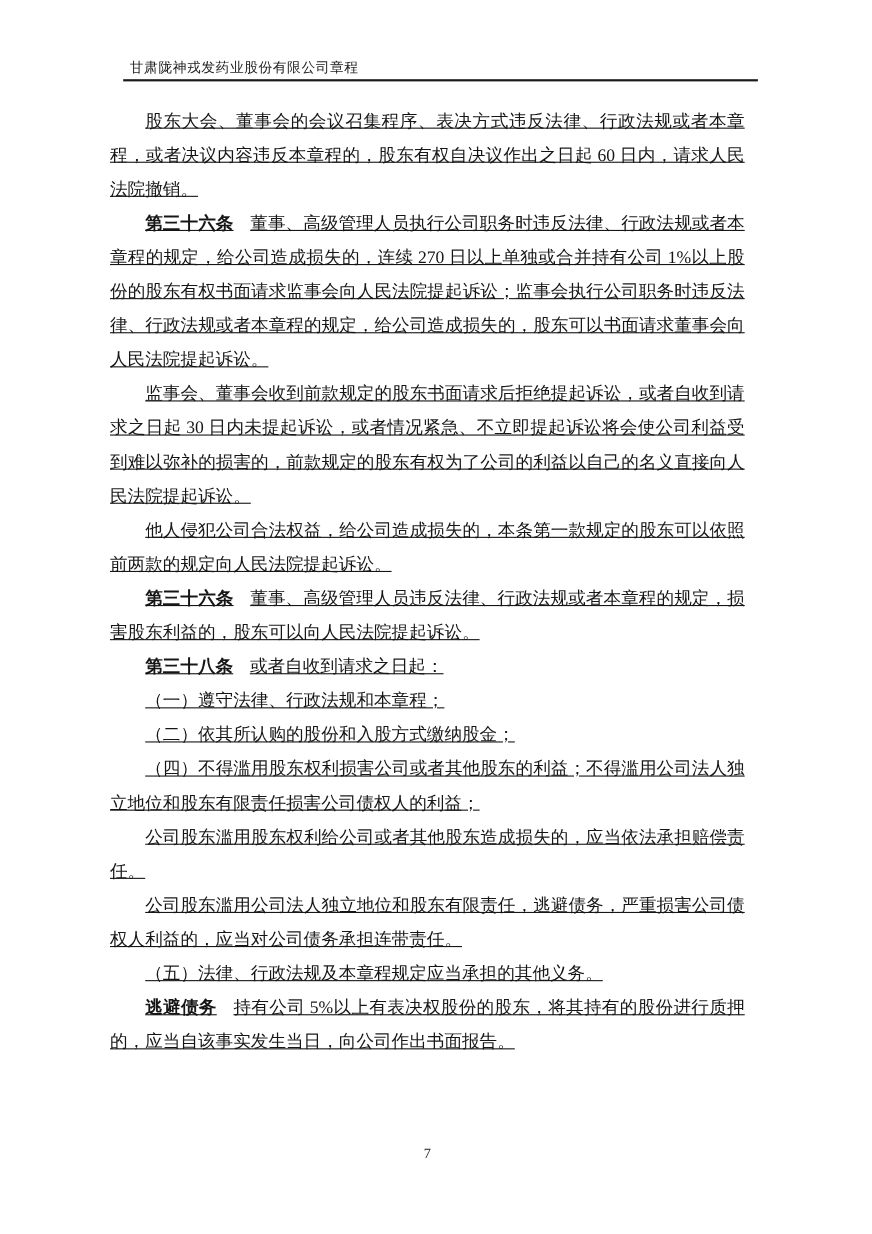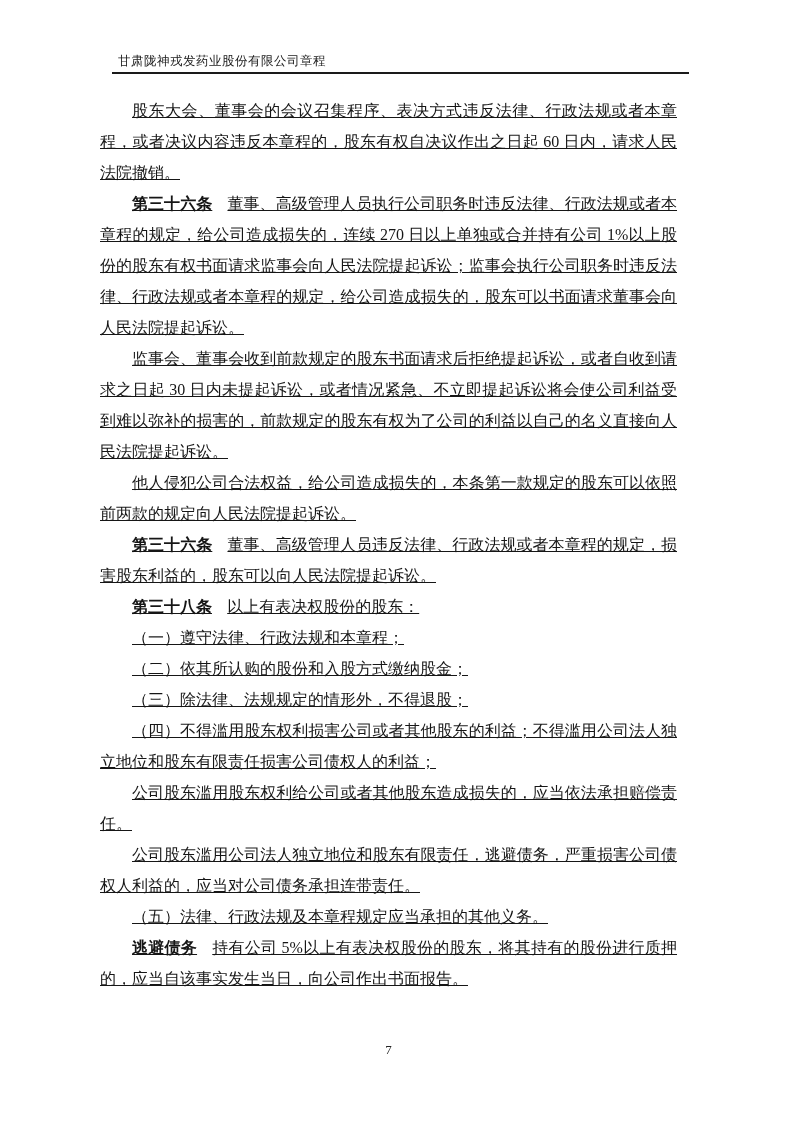--- a/index.html
+++ b/index.html
@@ -78,24 +78,23 @@
   <div class="doc-header">
     <span class="doc-title">甘肃陇神戎发药业股份有限公司章程</span>
   </div>
 
   <div class="doc-body">
     <p class="para"><span>股东大会、董事会的会议召集程序、表决方式违反法律、行政法规或者本章程，或者决议内容违反本章程的，股东有权自决议作出之日起 60 日内，请求人民法院撤销。</span></p>
     <p class="para"><span class="article-label">第三十六条</span><span>董事、高级管理人员执行公司职务时违反法律、行政法规或者本章程的规定，给公司造成损失的，连续 270 日以上单独或合并持有公司 1%以上股份的股东有权书面请求监事会向人民法院提起诉讼；监事会执行公司职务时违反法律、行政法规或者本章程的规定，给公司造成损失的，股东可以书面请求董事会向人民法院提起诉讼。</span></p>
     <p class="para"><span>监事会、董事会收到前款规定的股东书面请求后拒绝提起诉讼，或者自收到请求之日起 30 日内未提起诉讼，或者情况紧急、不立即提起诉讼将会使公司利益受到难以弥补的损害的，前款规定的股东有权为了公司的利益以自己的名义直接向人民法院提起诉讼。</span></p>
     <p class="para"><span>他人侵犯公司合法权益，给公司造成损失的，本条第一款规定的股东可以依照前两款的规定向人民法院提起诉讼。</span></p>
     <p class="para"><span class="article-label">第三十六条</span><span>董事、高级管理人员违反法律、行政法规或者本章程的规定，损害股东利益的，股东可以向人民法院提起诉讼。</span></p>
-    <p class="para"><span class="article-label">第三十八条</span><span>以上有表决权股份的股东：</span></p>
+    <p class="para"><span class="article-label">第三十八条</span><span>或者自收到请求之日起：</span></p>
     <p class="para"><span>（一）遵守法律、行政法规和本章程；</span></p>
     <p class="para"><span>（二）依其所认购的股份和入股方式缴纳股金；</span></p>
-    <p class="para"><span>（三）除法律、法规规定的情形外，不得退股；</span></p>
     <p class="para"><span>（四）不得滥用股东权利损害公司或者其他股东的利益；不得滥用公司法人独立地位和股东有限责任损害公司债权人的利益；</span></p>
     <p class="para"><span>公司股东滥用股东权利给公司或者其他股东造成损失的，应当依法承担赔偿责任。</span></p>
     <p class="para"><span>公司股东滥用公司法人独立地位和股东有限责任，逃避债务，严重损害公司债权人利益的，应当对公司债务承担连带责任。</span></p>
     <p class="para"><span>（五）法律、行政法规及本章程规定应当承担的其他义务。</span></p>
     <p class="para"><span class="article-label">逃避债务</span><span>持有公司 5%以上有表决权股份的股东，将其持有的股份进行质押的，应当自该事实发生当日，向公司作出书面报告。</span></p>
   </div>
 
   <div class="doc-footer">
     <span class="page-number">7</span>
   </div>

